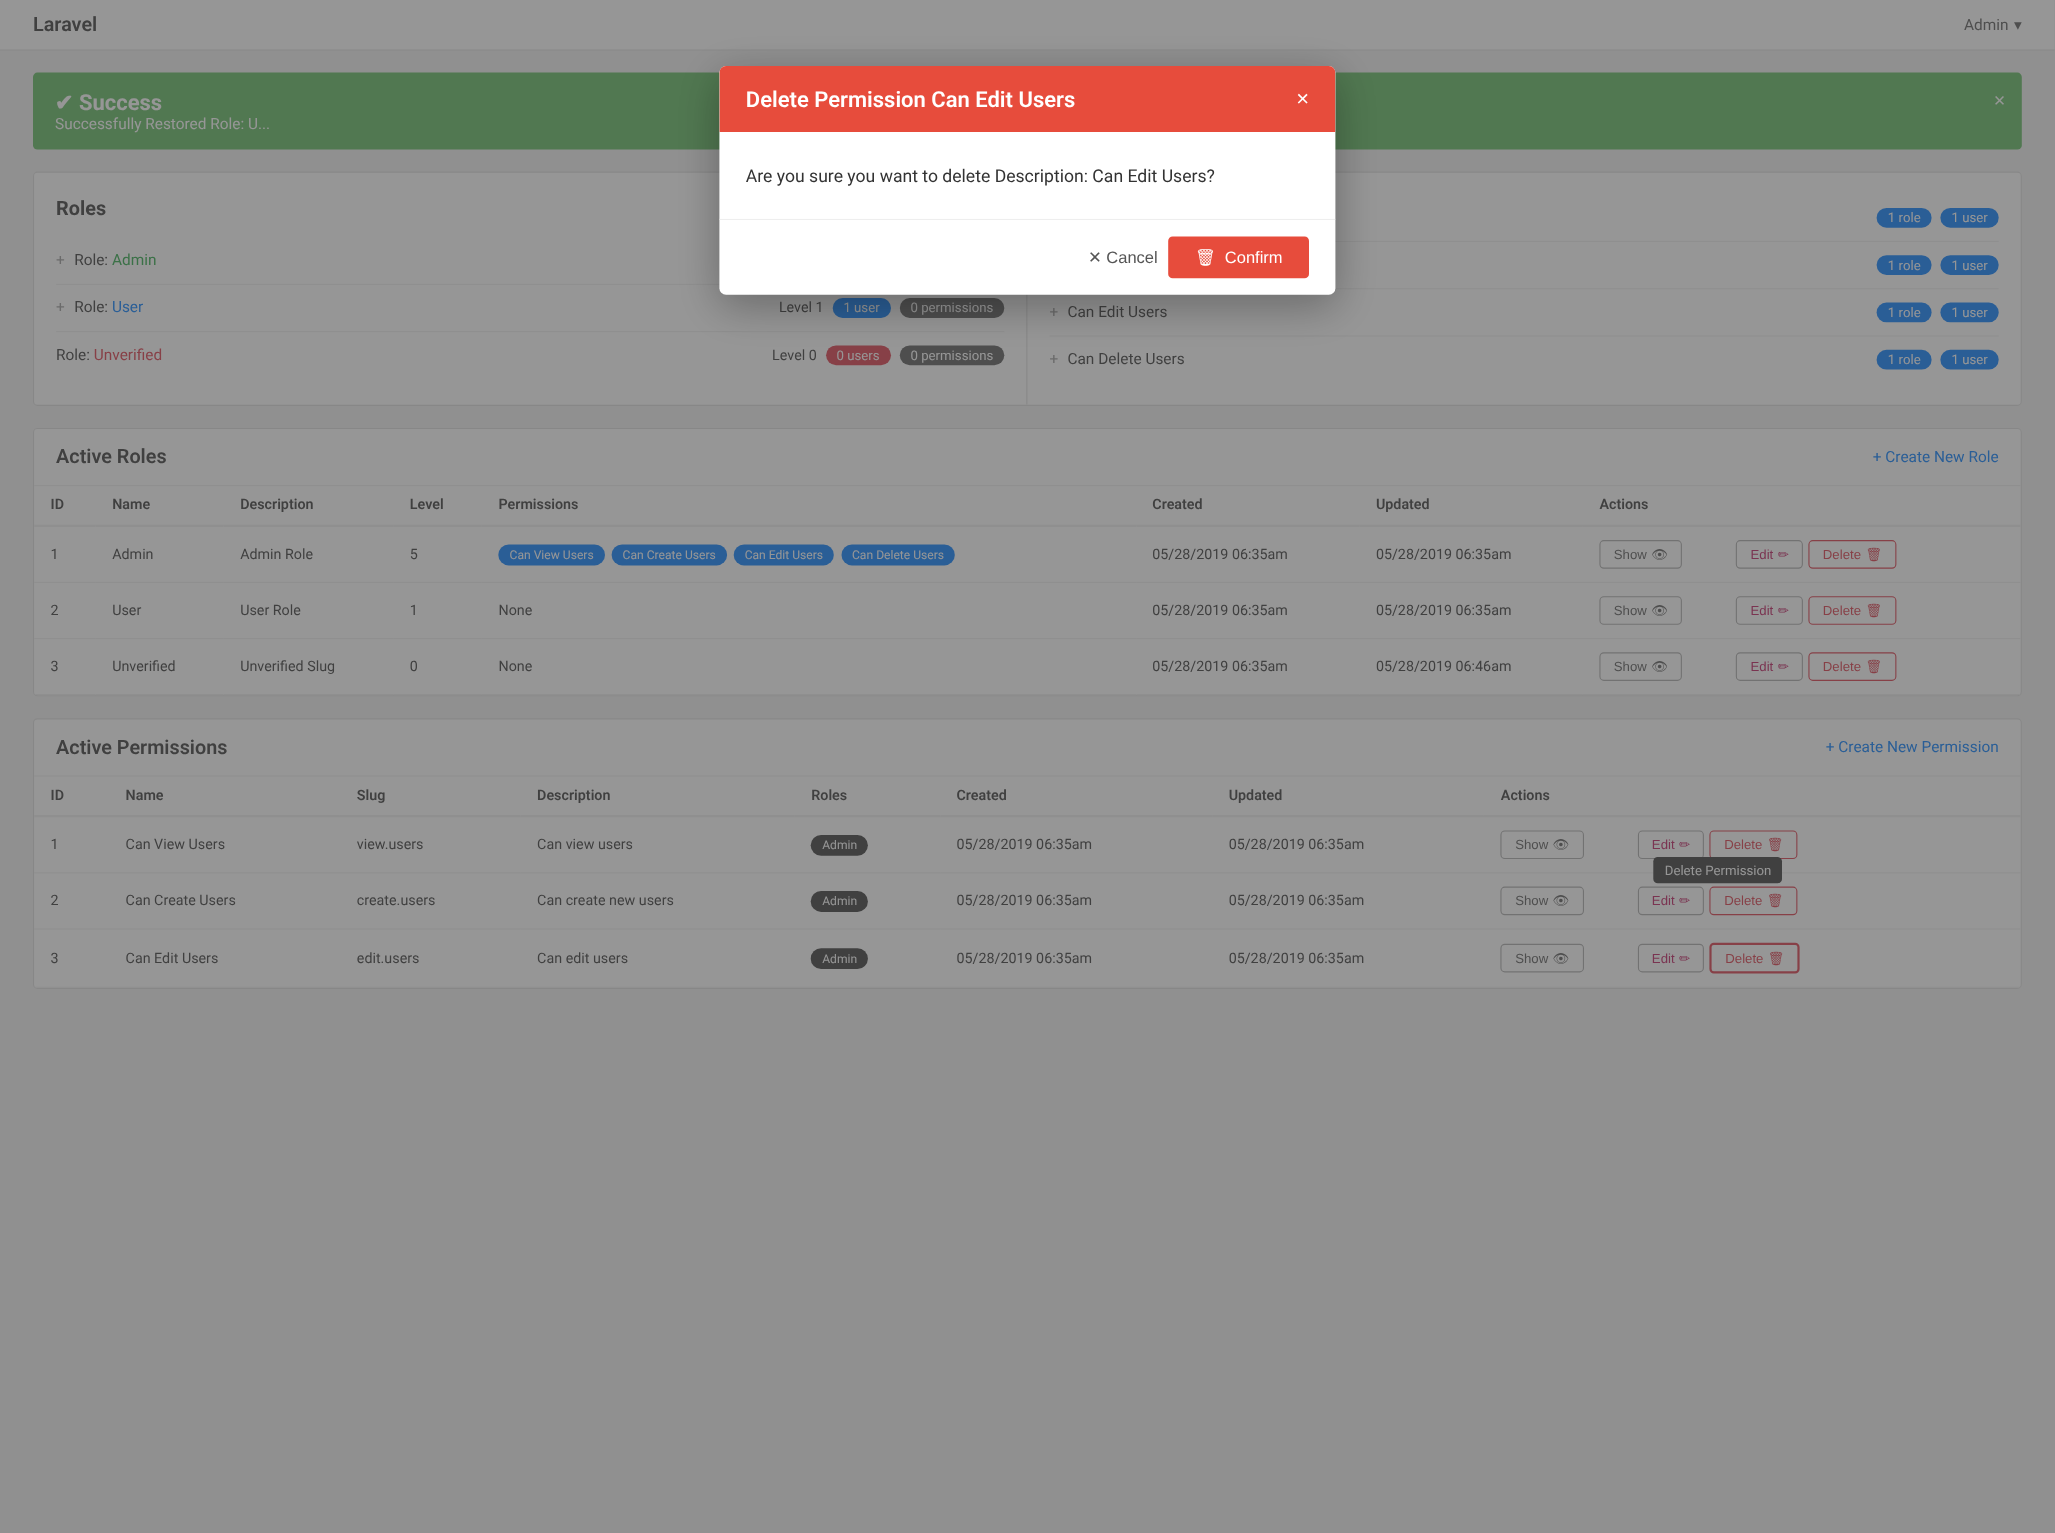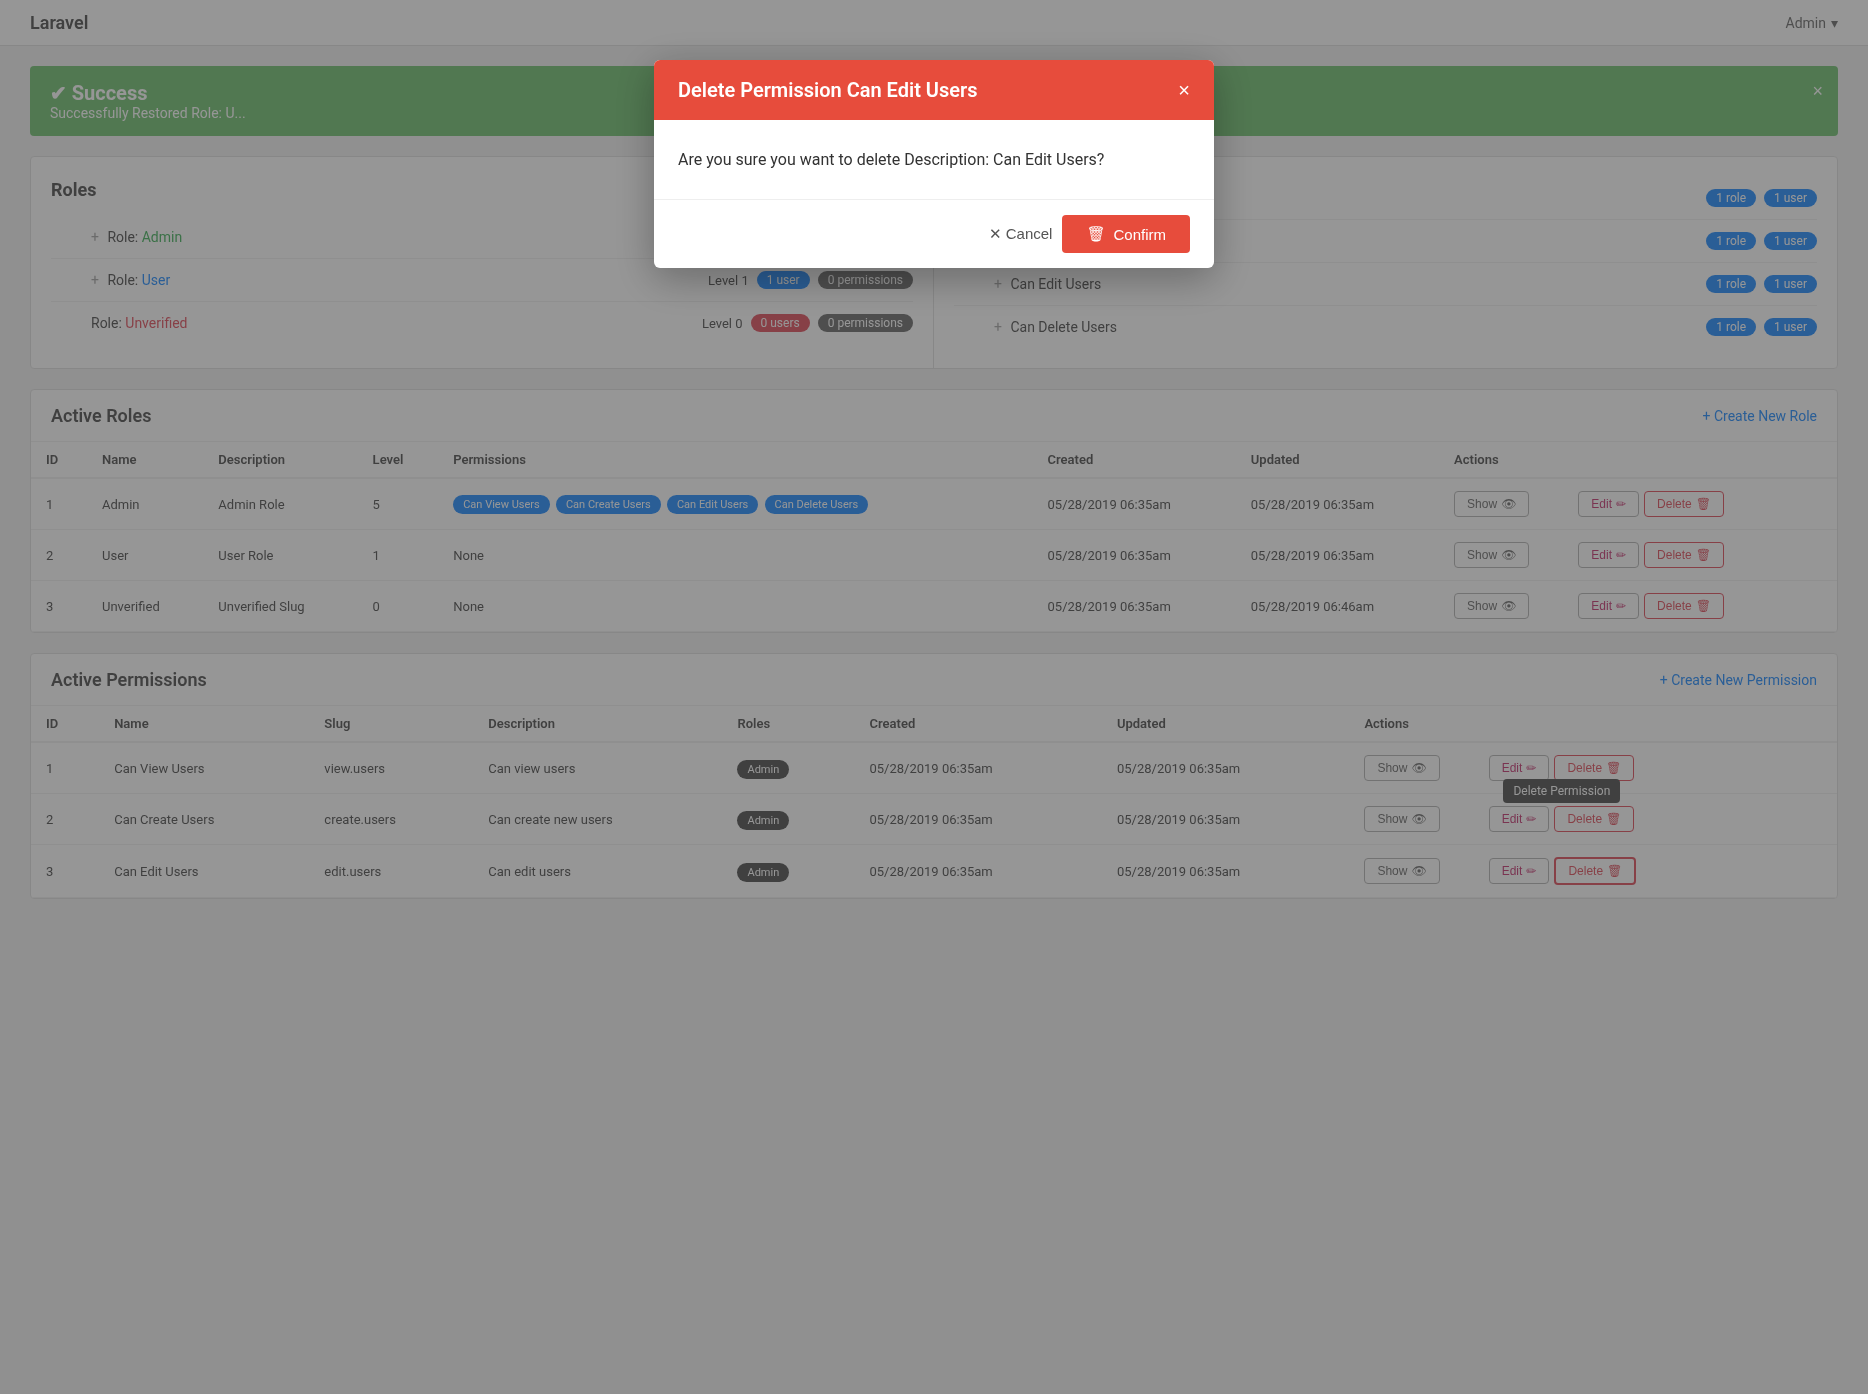--- a/index.html
+++ b/index.html
@@ -81,21 +81,21 @@
 
     
     .role-row {
       display: flex;
       justify-content: space-between;
       align-items: center;
       padding: 12px 0;
       border-bottom: 1px solid #eee;
     }
     .role-row:last-child { border-bottom: none; }
-    .role-name { font-size: 14px; margin-left: 40px; }
+    .role-name { font-size: 14px; }
     .role-name .plus { margin-right: 5px; color: #999; }
     .role-name a, .role-link { text-decoration: none; }
     .role-admin { color: #28a745; }
     .role-user { color: #007bff; }
     .role-unverified { color: #dc3545; }
     .role-badges { display: flex; align-items: center; gap: 8px; justify-content: space-between; }
     .level-text { color: #333; font-size: 13px; }
     .badge-green {
       background: #28a745; color: #fff; padding: 2px 10px; border-radius: 12px; font-size: 12px;
     }

